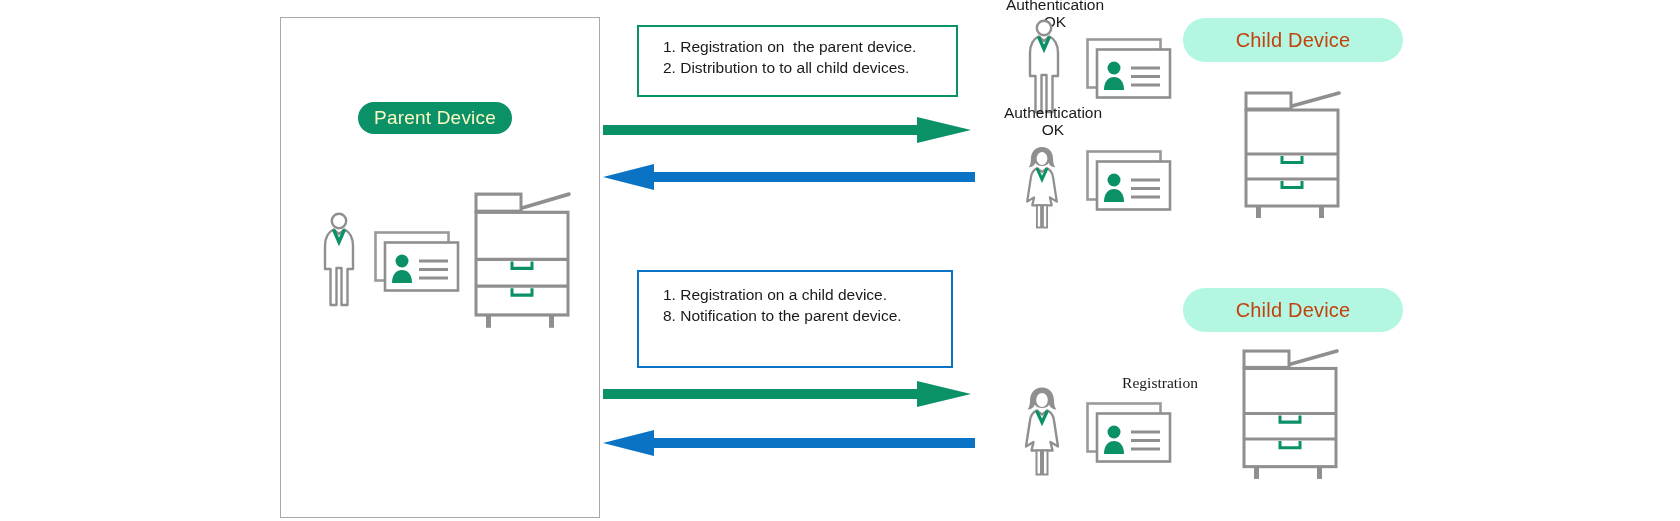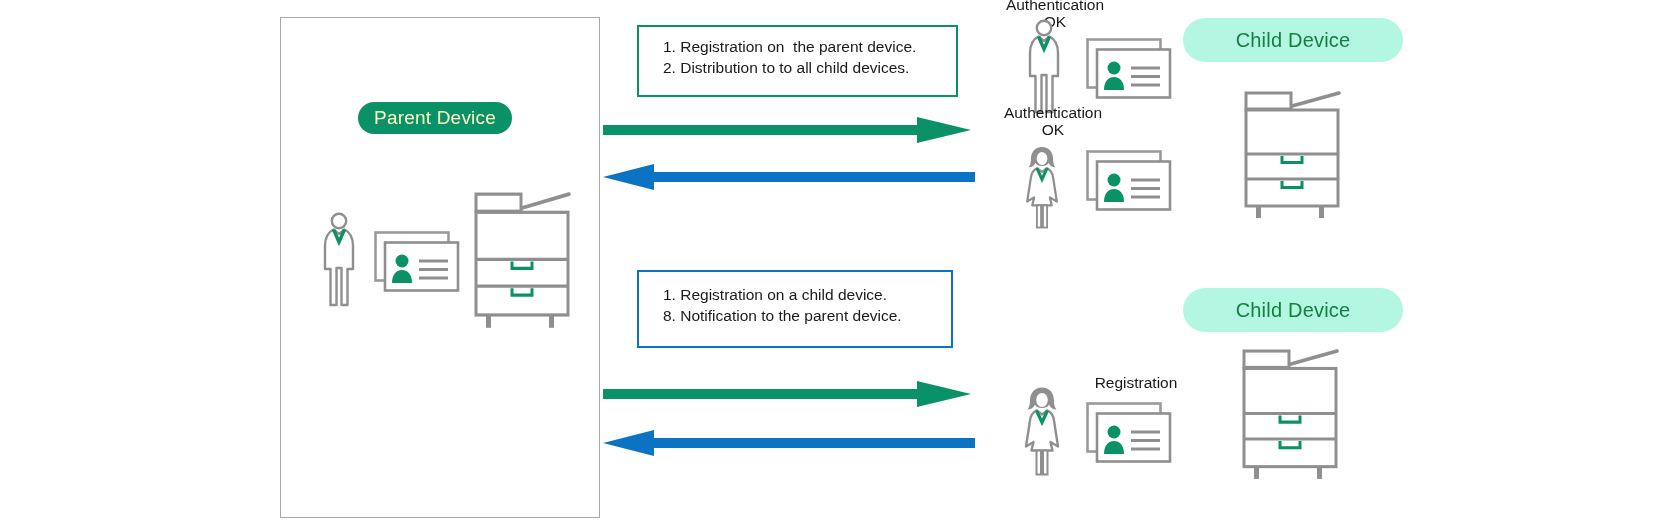--- a/index.html
+++ b/index.html
@@ -16,30 +16,30 @@
   }
 
   
   .pill{display:flex;align-items:center;justify-content:center;box-sizing:border-box;}
   .pill-parent{
     left:358px;top:102px;width:154px;height:32px;border-radius:17px;
     background:var(--green);color:#fef9c3;font-size:19px;letter-spacing:.2px;
   }
   .pill-child{
     width:220px;height:44px;border-radius:22px;background:var(--mint);
-    color:#15803d;font-size:20px;letter-spacing:.2px;align-items:center;
+    color:#c2410c;font-size:20px;letter-spacing:.2px;align-items:center;
   }
 
   
   .note-box{box-sizing:border-box;background:#ffffff;color:#1a1a1a;
     font-size:15.5px;line-height:21px;}
   .note-box div{white-space:pre;}
   .note-green{left:637px;top:25px;width:321px;height:72px;
     border:2px solid var(--green);padding:9px 8px 4px 24px;}
-  .note-blue{left:637px;top:270px;width:316px;height:78px;
+  .note-blue{left:637px;top:270px;width:316px;height:98px;
     border:2px solid var(--blue);padding:12px 8px 0 24px;}
 
   
   .arrow-body{position:absolute;height:10px;}
   .arrow-head{position:absolute;width:0;height:0;}
   .g-fill{background:var(--green);}
   .b-fill{background:var(--blue);}
   .head-right-green{border-top:13px solid transparent;border-bottom:13px solid transparent;
     border-left:54px solid var(--green);}
   .head-left-blue{border-top:13px solid transparent;border-bottom:13px solid transparent;
@@ -194,21 +194,21 @@
 
   <div>
     <div class="arrow-body g-fill" style="left:603px;top:389px;width:315px;"></div>
     <div class="arrow-head head-right-green" style="left:917px;top:381px;"></div>
   </div>
   <div>
     <div class="arrow-head head-left-blue" style="left:603px;top:430px;"></div>
     <div class="arrow-body b-fill" style="left:653px;top:438px;width:322px;"></div>
   </div>
 
-  <div class="abs small-label" style="left:1076px;top:374px;width:120px;">
+  <div class="abs small-label" style="left:1100px;top:374px;width:120px;font-family:Liberation Serif, serif;">
     <div>Registration</div>
   </div>
 
   <div class="abs" style="left:1021px;top:385px;">
     <svg width="42" height="98" viewBox="0 0 42 95">
       <path d="M21,1 C13.5,1 9,6.5 9,14.5 C9,18.5 8,21 6.5,23 C10,23 12.5,21.5 14,18
                C14.5,20 17,21.5 21,21.5 C25,21.5 27.5,20 28,18 C29.5,21.5 32,23 35.5,23
                C34,21 33,18.5 33,14.5 C33,6.5 28.5,1 21,1 Z" fill="#8f8f8f"></path>
       <ellipse cx="21" cy="13.5" rx="5.8" ry="7" fill="#fff"></ellipse>
       <path d="M15.5,24 C11.5,26 9.5,30 9,34 L5,60 L12.5,55.5 L10.5,64 L31.5,64 L29.5,55.5

